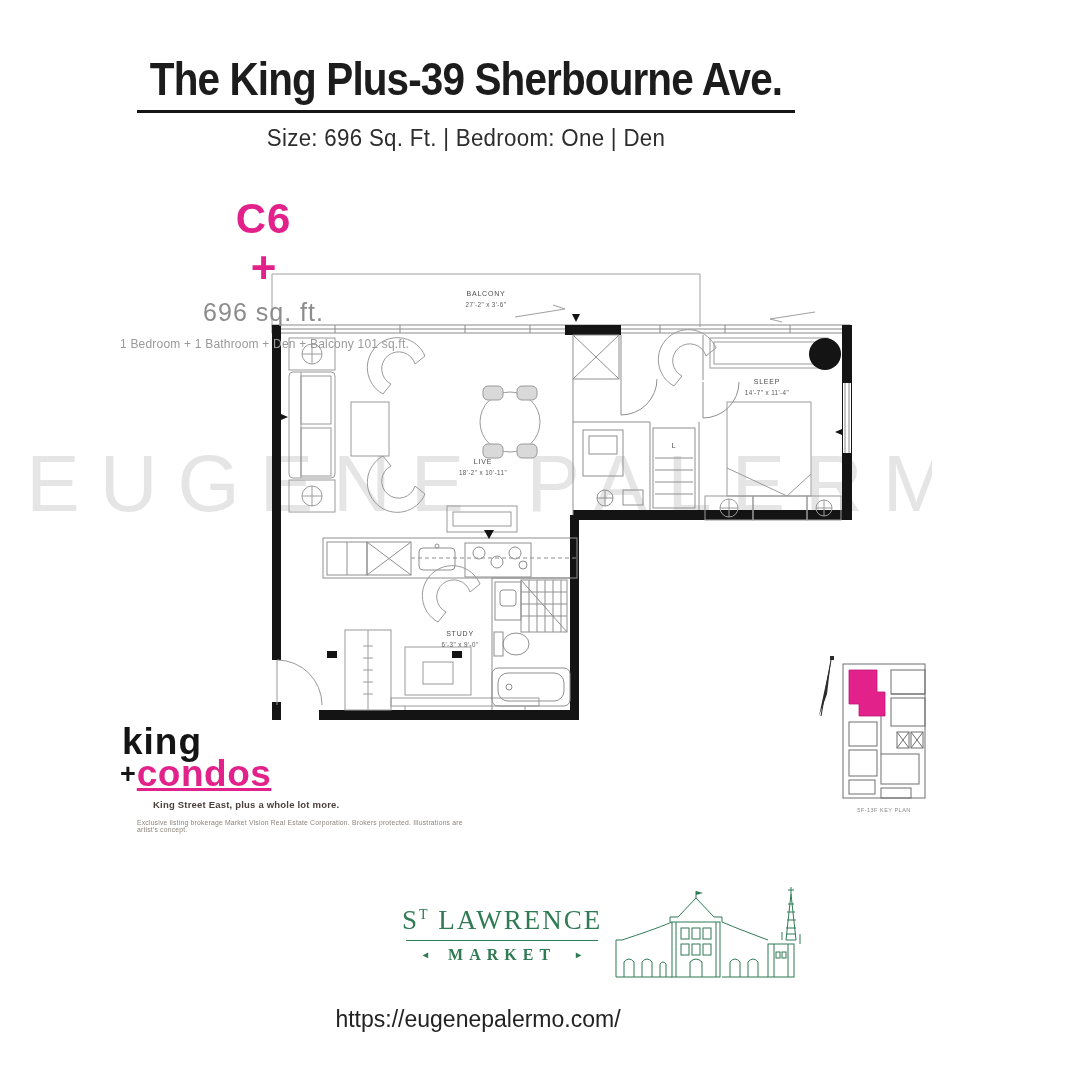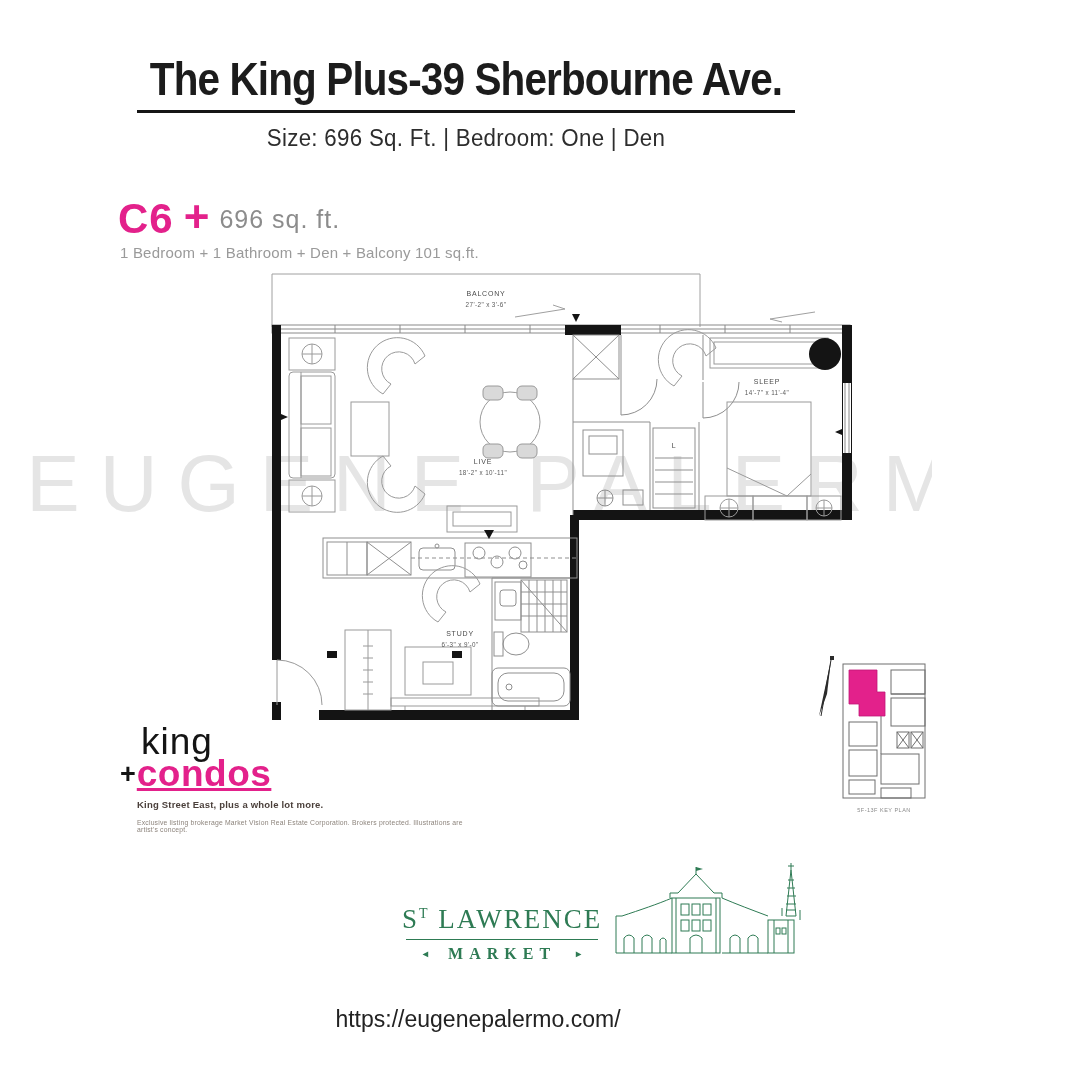--- a/index.html
+++ b/index.html
@@ -12,51 +12,51 @@
   .page{position:relative;width:932px;height:1078px;background:#fff;overflow:hidden;}
 
   
   .header{position:absolute;top:52px;left:0;width:100%;text-align:center;z-index:3;}
   .title{font-size:46px;font-weight:bold;color:#1c1c1c;letter-spacing:-1px;transform:scaleX(0.88);transform-origin:center;white-space:nowrap;}
   .title-underline{width:658px;height:3px;background:#161616;margin:4px auto 12px;}
   .subtitle{font-size:23px;color:#2d2d2d;letter-spacing:0.3px;transform:scaleX(0.97);transform-origin:center;white-space:nowrap;}
 
   
   .unit-block{position:absolute;left:118px;top:198px;z-index:3;}
-  .unit-row{display:flex;align-items:center;gap:10px;line-height:1;}
+  .unit-row{display:flex;align-items:center;gap:10px;line-height:1;flex-direction:column;}
   .unit-code{font-size:42px;font-weight:bold;color:var(--pink);letter-spacing:1px;}
   .unit-plus{font-size:44px;font-weight:bold;color:var(--pink);margin-top:-4px;}
   .unit-size{font-size:25px;color:#8c8c8c;letter-spacing:1px;}
-  .unit-desc{font-size:15px;color:#9a9a9a;margin-top:4px;margin-left:2px;letter-spacing:0.2px;}
+  .unit-desc{font-size:12px;color:#9a9a9a;margin-top:12px;margin-left:2px;letter-spacing:0.2px;}
 
   
   .watermark{position:absolute;top:444px;left:0;width:1078px;text-align:center;font-size:80px;
     color:var(--watermark);letter-spacing:20px;white-space:nowrap;z-index:1;line-height:1;}
 
   
   .floorplan{position:absolute;left:255px;top:262px;width:620px;height:475px;z-index:2;}
   .plan-label{font-family:"Liberation Sans",sans-serif;font-size:7px;fill:#4a4a4a;letter-spacing:0.8px;text-anchor:middle;}
   .plan-dims{font-family:"Liberation Sans",sans-serif;font-size:6.3px;fill:#5a5a5a;letter-spacing:0.4px;text-anchor:middle;}
 
   
   .brand-block{position:absolute;left:120px;top:726px;width:360px;z-index:3;}
-  .brand-king{font-size:37px;font-weight:normal;color:#141414;letter-spacing:1px;line-height:0.85;margin-left:21px;}
+  .brand-king{font-size:37px;font-weight:bold;color:#141414;letter-spacing:1px;line-height:0.85;margin-left:2px;}
   .brand-condos-row{display:flex;align-items:center;line-height:0.9;}
   .brand-plus{font-size:27px;font-weight:bold;color:#141414;margin-right:1px;}
   .brand-condos{font-size:37px;font-weight:bold;color:var(--pink);letter-spacing:0.5px;text-decoration:underline;}
-  .brand-tagline{font-size:9.5px;font-weight:bold;color:#4a3f3a;margin-top:8px;margin-left:17px;letter-spacing:0.2px;}
+  .brand-tagline{font-size:9.5px;font-weight:bold;color:#4a3f3a;margin-top:8px;margin-left:33px;letter-spacing:0.2px;}
   .brand-disclaimer{font-size:6.8px;color:#8d847c;margin-top:9px;margin-left:17px;letter-spacing:0.2px;}
 
   
   .keyplan{position:absolute;left:805px;top:650px;width:135px;height:168px;z-index:3;}
   .keyplan-caption{font-family:"Liberation Sans",sans-serif;font-size:5.5px;fill:#8a8a8a;letter-spacing:0.5px;text-anchor:middle;}
   .pink-fill{fill:var(--pink);stroke:#c01677;stroke-width:0.8;}
 
   
-  .market-logo{position:absolute;left:402px;top:858px;display:flex;align-items:flex-end;gap:8px;z-index:3;}
+  .market-logo{position:absolute;left:402px;top:882px;display:flex;align-items:center;gap:8px;z-index:3;}
   .market-text{text-align:center;color:var(--green);font-family:"Liberation Serif",serif;}
   .market-name{font-size:27px;letter-spacing:2px;white-space:nowrap;}
   .market-name sup{font-size:14px;}
   .market-rule{height:1.5px;background:var(--green);margin:4px 4px 5px;}
   .market-sub{font-size:16px;letter-spacing:6px;white-space:nowrap;font-weight:bold;}
   .market-sub .arrow{font-size:10px;letter-spacing:0;vertical-align:2px;}
   .green-line{stroke:var(--green);fill:none;stroke-width:1;}
   .green-fill{fill:var(--green);stroke:none;}
 
   

